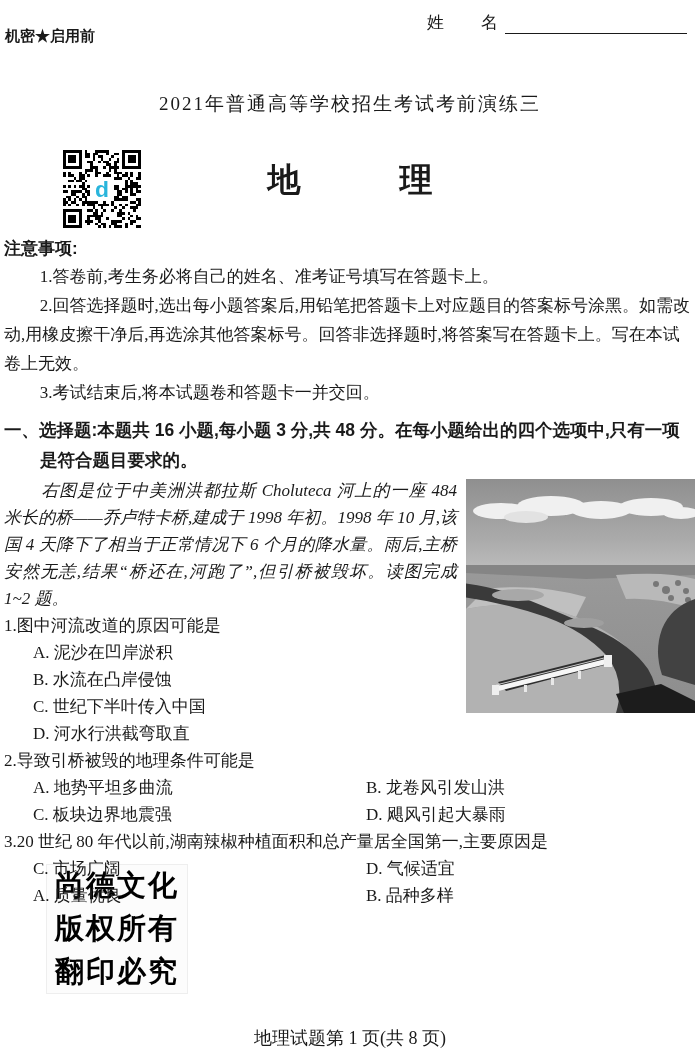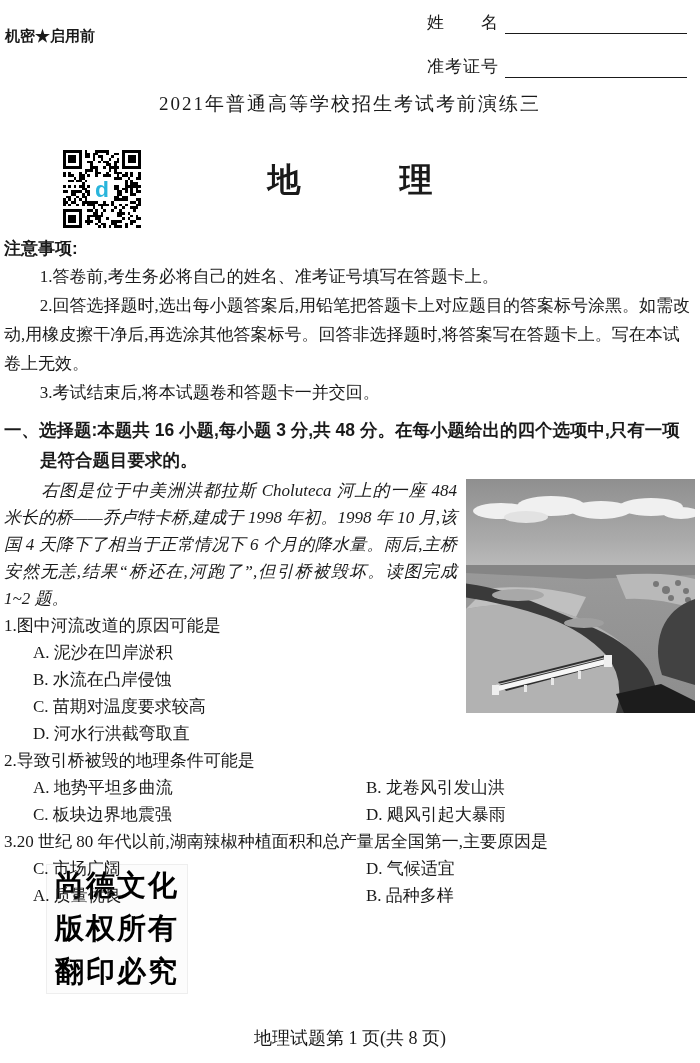--- a/index.html
+++ b/index.html
@@ -73,24 +73,20 @@
     <span>尚德文化</span>
     <span>版权所有</span>
     <span>翻印必究</span>
   </div>
 
   <div class="secrecy">机密★启用前</div>
 
   <div class="name-block">
     <div class="field-row">
       <span class="field-label">姓　　名</span>
-      <span class="field-line"></span>
-    </div>
-    <div class="field-row">
-      <span class="field-label">准考证号</span>
       <span class="field-line"></span>
     </div>
   </div>
 
   <h1 class="exam-title">2021年普通高等学校招生考试考前演练三</h1>
 
   <div class="qr-wrap">
     <svg id="qr-svg" width="78" height="78" viewBox="0 0 29 29" shape-rendering="crispEdges">
         <rect x="0" y="0" width="29" height="29" fill="#ffffff"></rect>
         <rect x="8" y="0" width="1" height="1" fill="#000"></rect>
@@ -435,21 +431,21 @@
           <rect x="85" y="199" width="3" height="7" fill="#e8e8e8"></rect>
           <rect x="112" y="192" width="3" height="8" fill="#e8e8e8"></rect>
         </g>
       </svg>
 
       <p class="passage">右图是位于中美洲洪都拉斯 Choluteca 河上的一座 484 米长的桥——乔卢特卡桥,建成于 1998 年初。1998 年 10 月,该国 4 天降下了相当于正常情况下 6 个月的降水量。雨后,主桥安然无恙,结果“桥还在,河跑了”,但引桥被毁坏。读图完成 1~2 题。</p>
 
       <div class="qstem">1.图中河流改道的原因可能是</div>
       <div class="opt">A. 泥沙在凹岸淤积</div>
       <div class="opt">B. 水流在凸岸侵蚀</div>
-      <div class="opt">C. 苗期对温度要求较高</div>
+      <div class="opt">C. 世纪下半叶传入中国</div>
       <div class="opt">D. 河水行洪截弯取直</div>
 
       <div class="qstem clear">2.导致引桥被毁的地理条件可能是</div>
       <div class="opt-row">
         <span class="c1">A. 地势平坦多曲流</span>
         <span class="c2">B. 龙卷风引发山洪</span>
       </div>
       <div class="opt-row">
         <span class="c1">C. 板块边界地震强</span>
         <span class="c2">D. 飓风引起大暴雨</span>

